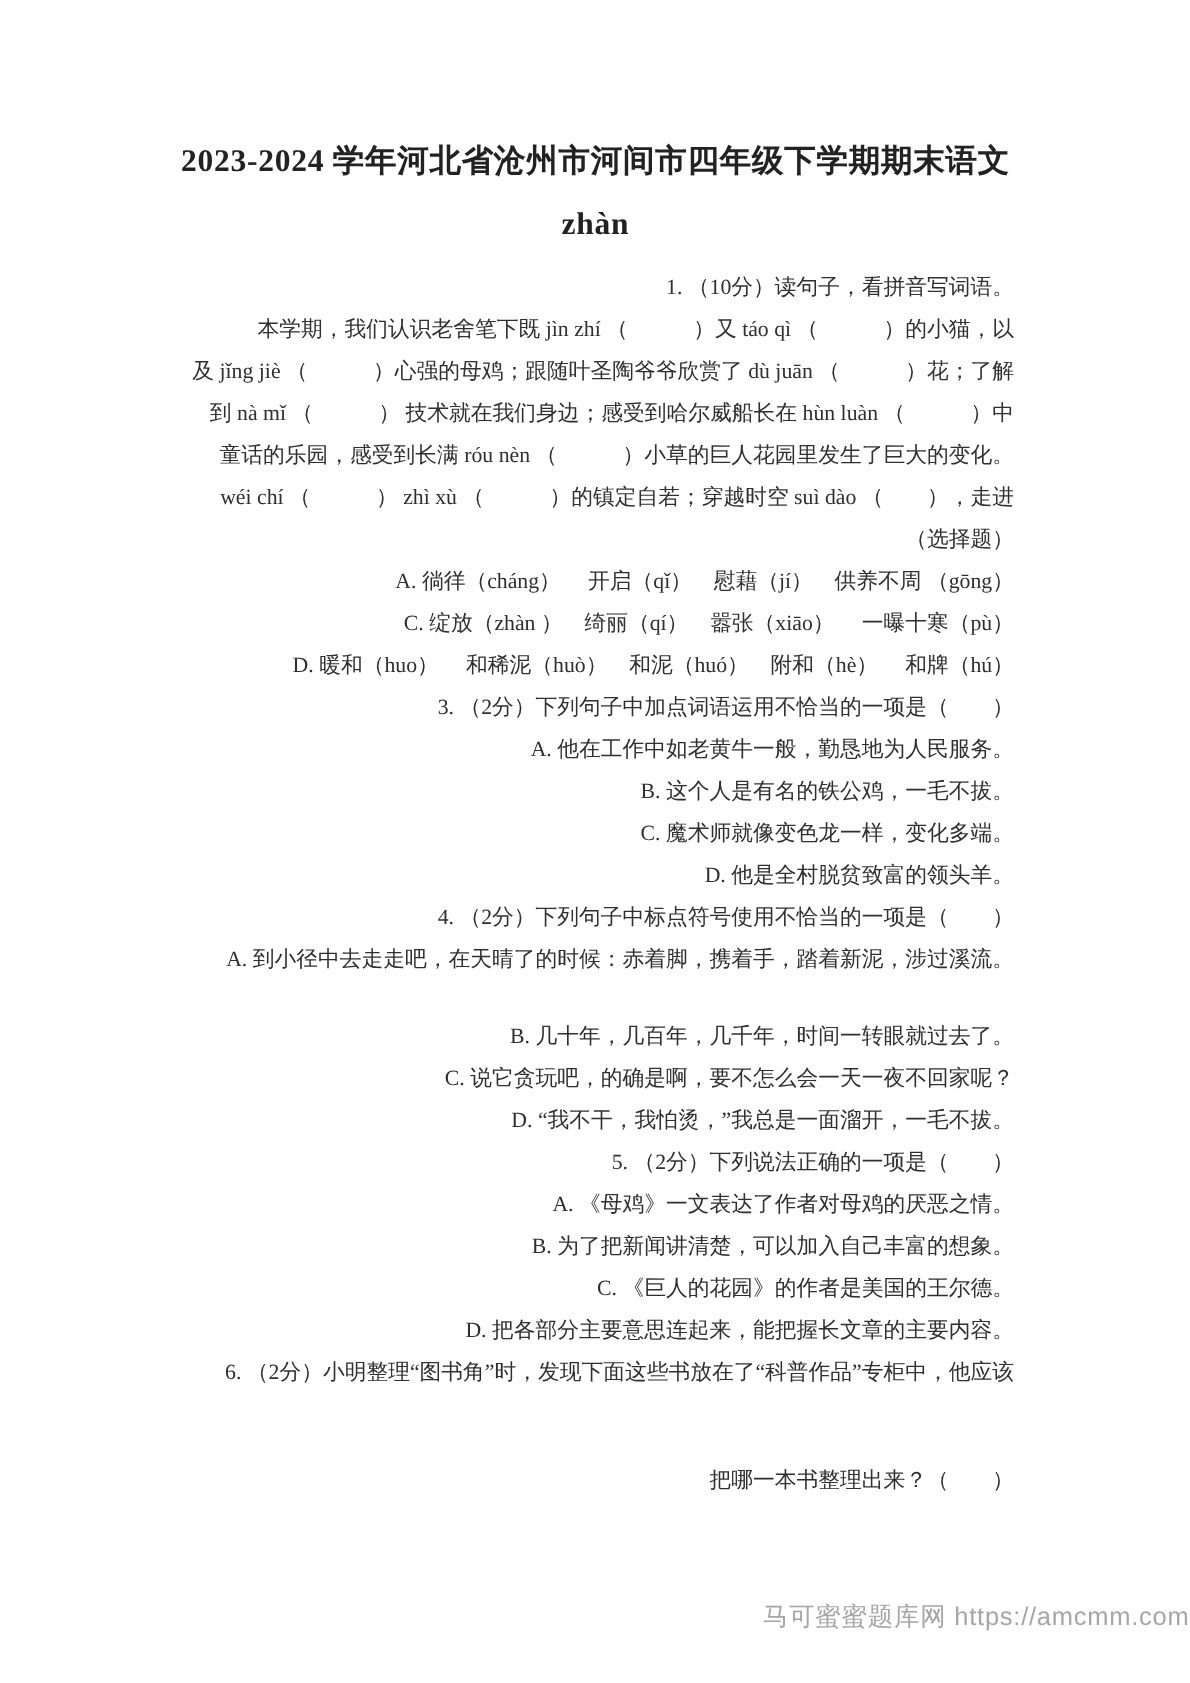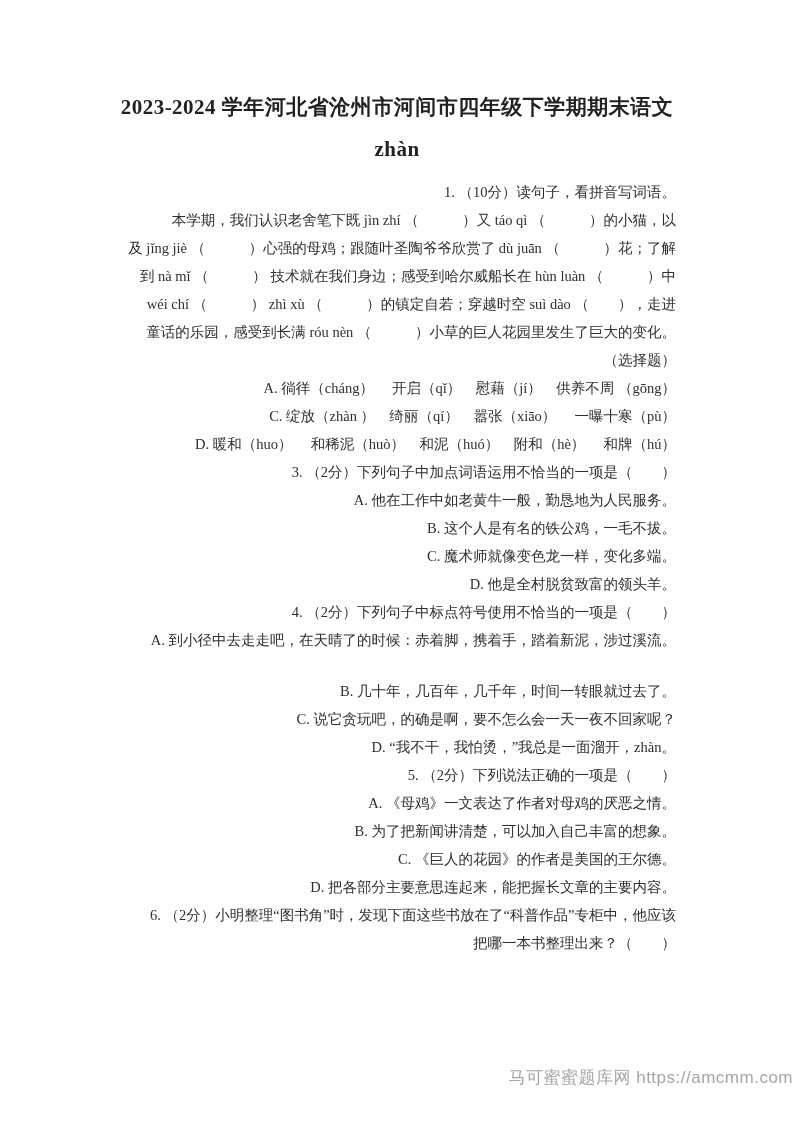--- a/index.html
+++ b/index.html
@@ -28,21 +28,21 @@
   .ln {
     margin: 0;
     height: 28px;
     line-height: 28px;
     white-space: pre-wrap;
     overflow: hidden;
     text-align: right;
   }
   .indent { text-indent: 2em; }
   .opt { padding-left: 18px; }
-  .cont { padding-left: 18px; }
+  .cont { padding-left: 18px; margin-top: 44px; }
   .spacer { height: 23px; }
   .footer {
     position: absolute;
     left: 0;
     right: 0;
     top: 1066px;
     text-align: right;
     font-family: Liberation Sans, sans-serif;
     font-size: 17px;
     color: #a6a6a6;
@@ -58,41 +58,41 @@
     <div>2023-2024 学年河北省沧州市河间市四年级下学期期末语文</div>
     <div>zhàn</div>
   </h1>
 
   <div class="doc">
 
     <p class="ln">1. （10分）读句子，看拼音写词语。</p>
     <p class="ln indent">本学期，我们认识老舍笔下既 jìn zhí （　　　）又 táo qì （　　　）的小猫，以</p>
     <p class="ln">及 jǐng jiè （　　　）心强的母鸡；跟随叶圣陶爷爷欣赏了 dù juān （　　　）花；了解</p>
     <p class="ln">到 nà mǐ （　　　） 技术就在我们身边；感受到哈尔威船长在 hùn luàn （　　　）中</p>
+    <p class="ln">童话的乐园，感受到长满 róu nèn （　　　）小草的巨人花园里发生了巨大的变化。</p>
     <p class="ln">wéi chí （　　　） zhì xù （　　　）的镇定自若；穿越时空 suì dào （　　），走进</p>
-    <p class="ln">童话的乐园，感受到长满 róu nèn （　　　）小草的巨人花园里发生了巨大的变化。</p>
 
     <p class="ln">（选择题）</p>
 
     <p class="ln opt">A. 徜徉（cháng）　 开启（qǐ）　慰藉（jí）　供养不周 （gōng）</p>
     <p class="ln opt">C. 绽放（zhàn ）　绮丽（qí）　嚣张（xiāo）　 一曝十寒（pù）</p>
     <p class="ln opt">D. 暖和（huo）　 和稀泥（huò）　和泥（huó）　附和（hè）　 和牌（hú）</p>
 
     <p class="ln">3. （2分）下列句子中加点词语运用不恰当的一项是（　　）</p>
     <p class="ln opt">A. 他在工作中如老黄牛一般，勤恳地为人民服务。</p>
     <p class="ln opt">B. 这个人是有名的铁公鸡，一毛不拔。</p>
     <p class="ln opt">C. 魔术师就像变色龙一样，变化多端。</p>
     <p class="ln opt">D. 他是全村脱贫致富的领头羊。</p>
 
     <p class="ln">4. （2分）下列句子中标点符号使用不恰当的一项是（　　）</p>
     <p class="ln opt">A. 到小径中去走走吧，在天晴了的时候：赤着脚，携着手，踏着新泥，涉过溪流。</p>
     <div class="spacer"></div>
     <p class="ln opt">B. 几十年，几百年，几千年，时间一转眼就过去了。</p>
     <p class="ln opt">C. 说它贪玩吧，的确是啊，要不怎么会一天一夜不回家呢？</p>
-    <p class="ln opt">D. “我不干，我怕烫，”我总是一面溜开，zhàn。</p>
+    <p class="ln opt">D. “我不干，我怕烫，”我总是一面溜开，一毛不拔。</p>
 
     <p class="ln">5. （2分）下列说法正确的一项是（　　）</p>
     <p class="ln opt">A. 《母鸡》一文表达了作者对母鸡的厌恶之情。</p>
     <p class="ln opt">B. 为了把新闻讲清楚，可以加入自己丰富的想象。</p>
     <p class="ln opt">C. 《巨人的花园》的作者是美国的王尔德。</p>
     <p class="ln opt">D. 把各部分主要意思连起来，能把握长文章的主要内容。</p>
 
     <p class="ln">6. （2分）小明整理“图书角”时，发现下面这些书放在了“科普作品”专柜中，他应该</p>
     <p class="ln cont">把哪一本书整理出来？（　　）</p>
 

